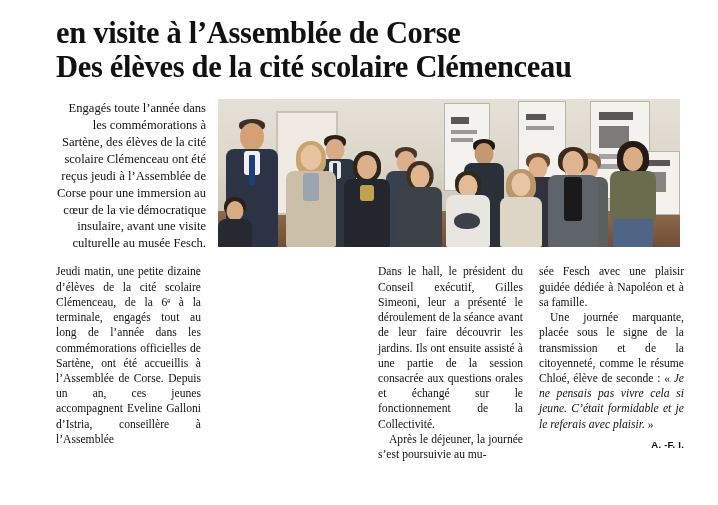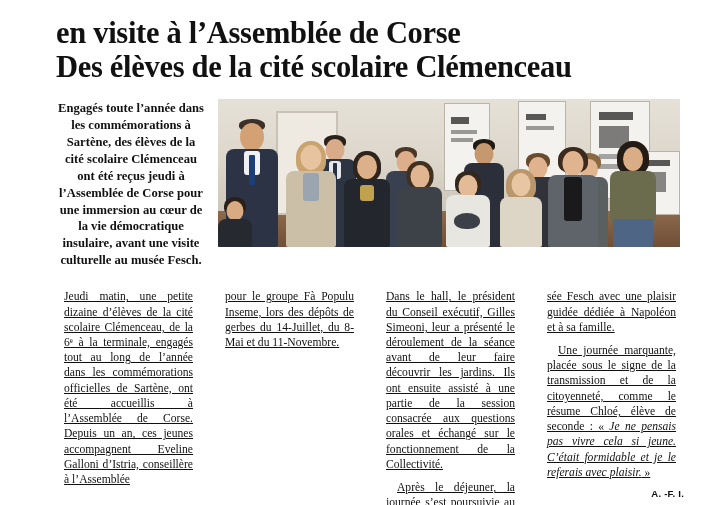--- a/index.html
+++ b/index.html
@@ -52,24 +52,23 @@
     display: flex;
     align-items: flex-start;
     gap: 0;
   }
   .lede {
     width: 150px;
     flex: 0 0 150px;
     font-family: "Liberation Serif", "DejaVu Serif", serif;
     font-size: 12.6px;
     line-height: 1.345;
-    text-align: center;
+    text-align: right;
     color: #111111;
     padding-top: 1px;
-    font-weight: bold;
   }
   .photo-block {
     flex: 0 0 462px;
     width: 462px;
     margin-left: 12px;
   }
 
   
   .photo {
     position: relative;
@@ -159,21 +158,21 @@
     margin-right: 16px;
     font-family: "Liberation Serif", "DejaVu Serif", serif;
     font-size: 11.6px;
     line-height: 1.315;
     text-align: justify;
     text-justify: inter-word;
     color: #111111;
     hyphens: auto;
   }
   .col:last-child { margin-right: 0; }
-  .col p { margin: 8px; text-decoration: underline; }
+  .col p { margin: 0; }
   .col p + p { text-indent: 11px; }
   .col p.no-indent { text-indent: 0; }
   .quote { font-style: italic; }
   .signature {
     margin-top: 7px;
     text-align: right;
     font-family: "Liberation Sans", "DejaVu Sans", sans-serif;
     font-weight: bold;
     font-size: 9.6px;
     letter-spacing: 0.2px;
@@ -321,21 +320,20 @@
     </div>
   </div>
 
   <div class="body-cols">
 
     <div class="col">
       <p>Jeudi matin, une petite dizaine d’élèves de la cité scolaire Clémenceau, de la 6ᵉ à la terminale, engagés tout au long de l’année dans les commémorations officielles de Sartène, ont été accueillis à l’Assemblée de Corse. Depuis un an, ces jeunes accompagnent Eveline Galloni d’Istria, conseillère à l’Assemblée</p>
     </div>
 
     <div class="col">
-      <p class="no-indent">pour le groupe Fà Populu Inseme, lors des dépôts de gerbes du 14-Juillet, du 8-Mai et du 11-Novembre.</p>
     </div>
 
     <div class="col">
       <p>Dans le hall, le président du Conseil exécutif, Gilles Simeoni, leur a présenté le déroulement de la séance avant de leur faire découvrir les jardins. Ils ont ensuite assisté à une partie de la session consacrée aux questions orales et échangé sur le fonctionnement de la Collectivité.</p>
       <p>Après le déjeuner, la journée s’est poursuivie au mu-</p>
     </div>
 
     <div class="col">
       <p class="no-indent">sée Fesch avec une plaisir guidée dédiée à Napoléon et à sa famille.</p>
       <p><span>Une journée marquante, placée sous le signe de la transmission et de la citoyenneté, comme le résume Chloé, élève de seconde : « </span><span class="quote">Je ne pensais pas vivre cela si jeune. C’était formidable et je le referais avec plaisir.</span><span> »</span></p>

